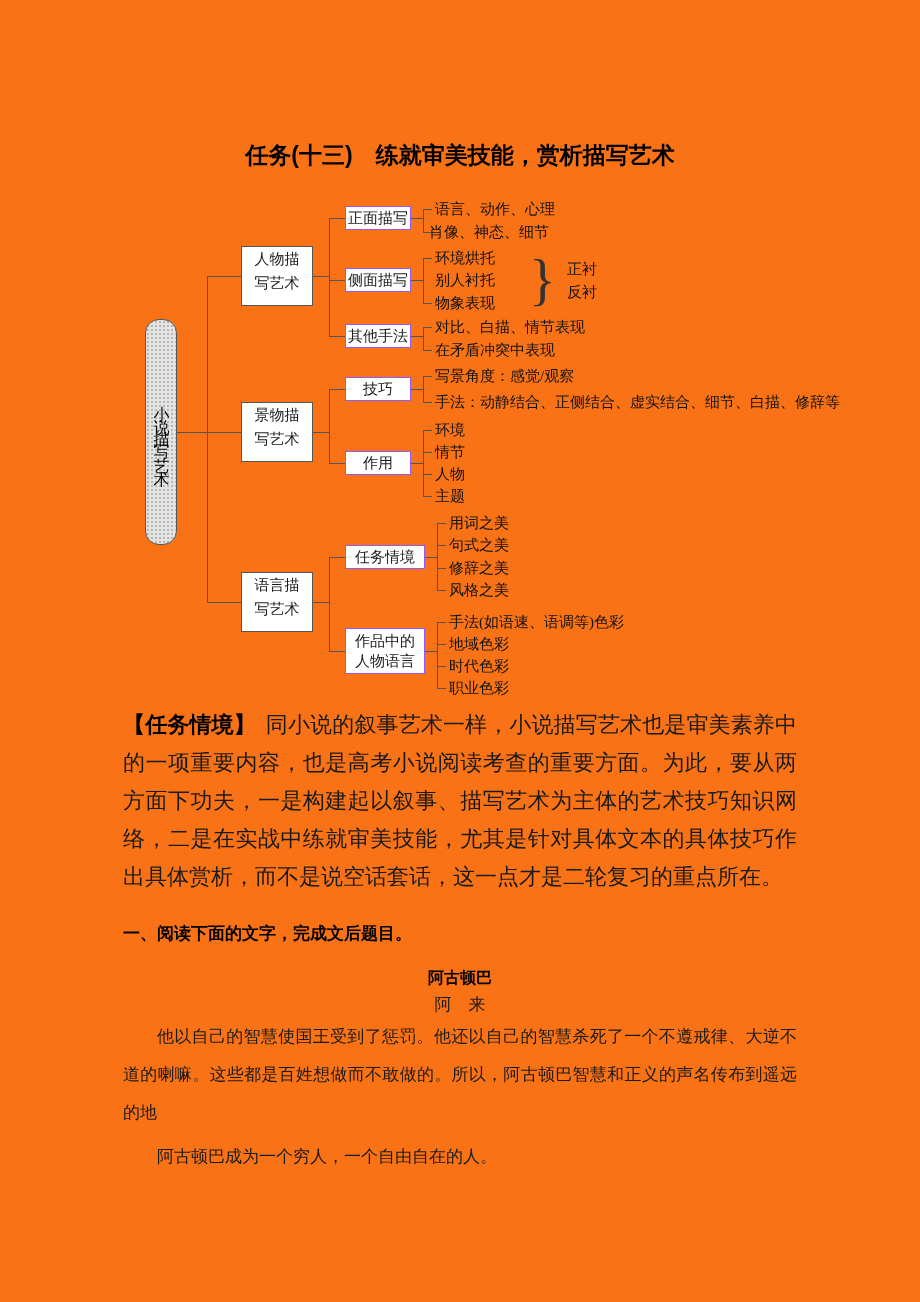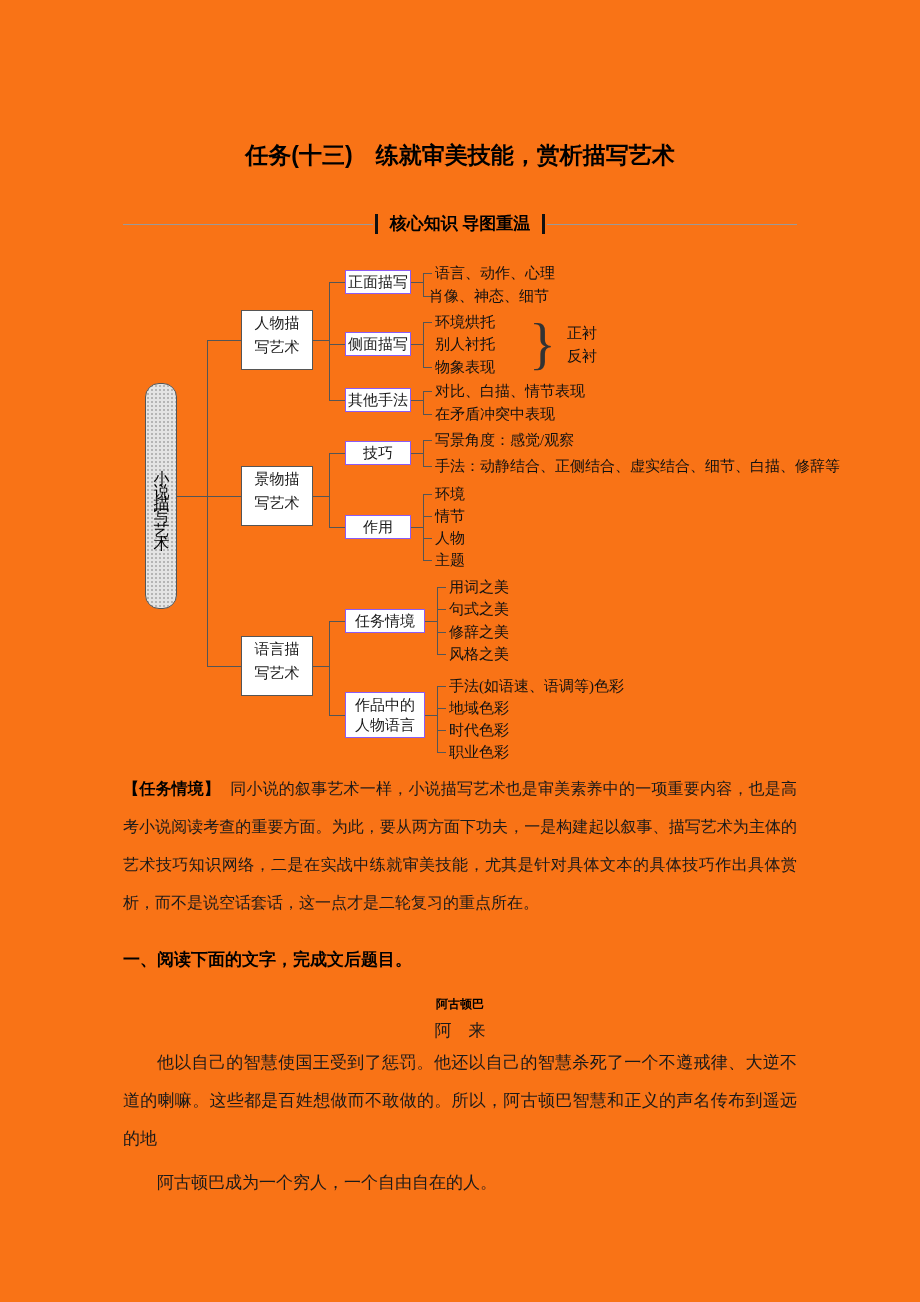--- a/index.html
+++ b/index.html
@@ -65,57 +65,52 @@
     white-space:nowrap;line-height:1.25;color:#111;
   }
   .brace{
     position:absolute;transform:translateY(-50%);
     font-size:56px;font-weight:400;line-height:1;color:#333;
     font-family:"Liberation Serif","DejaVu Serif",serif;
   }
   
   .context{
     margin:6px 0 0 0;
-    font-size:16px;line-height:38px;text-align:justify;
+    font-size:22px;line-height:38px;text-align:justify;
   }
   .context b{
     font-family:"Liberation Sans","DejaVu Sans",sans-serif;
     font-weight:700;margin-right:10px;color:#000;
   }
   .h2-title{
     margin:18px 0 0 0;text-align:center;
     font-family:"Liberation Sans","DejaVu Sans",sans-serif;
     font-weight:700;font-size:27px;line-height:40px;color:#000;
   }
   .exercise{
     margin:26px 0 6px 0;
     font-family:"Liberation Sans","DejaVu Sans",sans-serif;
     font-weight:700;font-size:17px;line-height:24px;color:#000;
   }
   .story-title{
     margin-top:20px;text-align:center;
     font-family:"Liberation Sans","DejaVu Sans",sans-serif;
-    font-weight:700;font-size:12px;line-height:24px;color:#000;
+    font-weight:700;font-size:16px;line-height:24px;color:#000;
   }
   .story-author{margin-top:2px;text-align:center;font-size:17px;line-height:26px;}
   .para{margin:0;font-size:17px;line-height:38px;text-align:justify;text-indent:2em;}
   .para.first{margin-top:6px;}
 </style>
 </head>
 <body>
 
 <div class="page">
 
   <h1 class="doc-title">任务(十三)　练就审美技能，赏析描写艺术</h1>
 
-  <div class="rule-header">
-    <span class="rule"></span>
-    <span class="rule-text">核心知识 导图重温</span>
-    <span class="rule"></span>
-  </div>
 
   <div class="diagram">
     <svg width="694" height="510" viewBox="0 0 694 510">
       <g stroke="#555" stroke-width="1" fill="none" shape-rendering="crispEdges">
 
         <line x1="48" y1="242" x2="112" y2="242"></line>
         <line x1="78" y1="86" x2="78" y2="412"></line>
         <line x1="78" y1="86" x2="112" y2="86"></line>
         <line x1="78" y1="412" x2="112" y2="412"></line>
 

